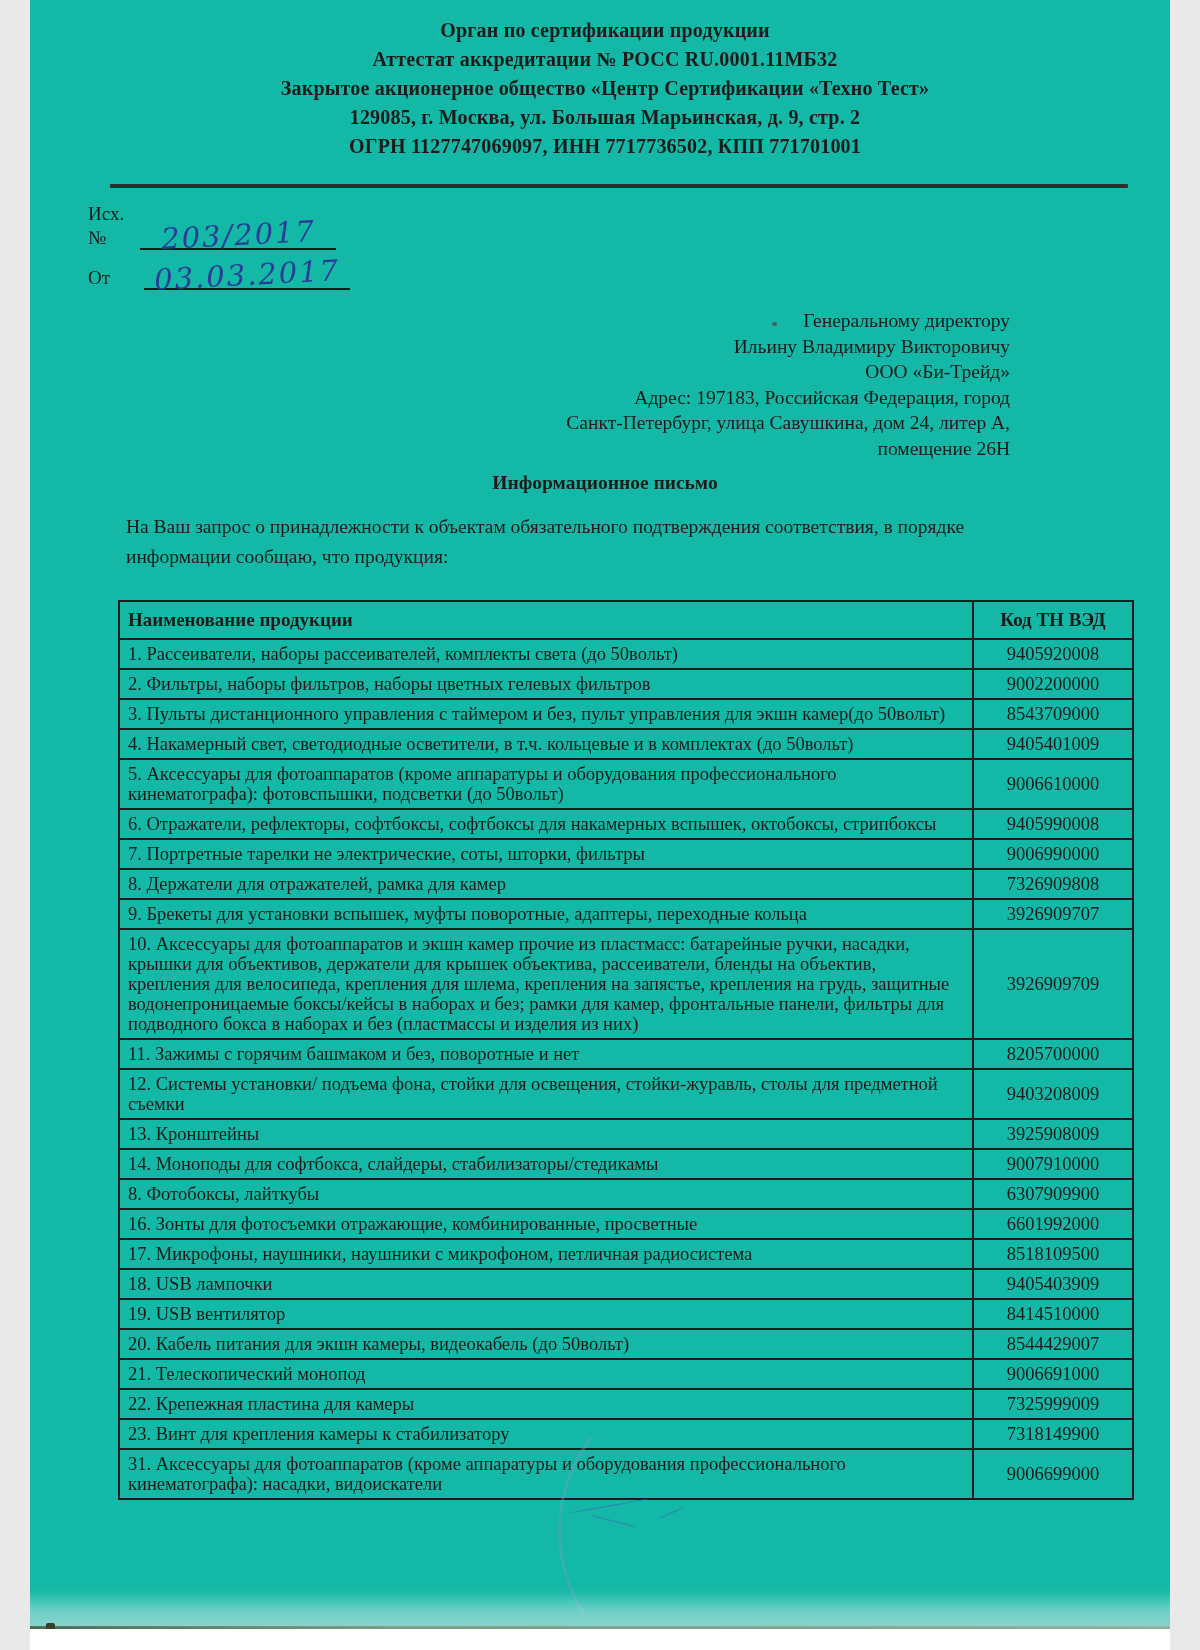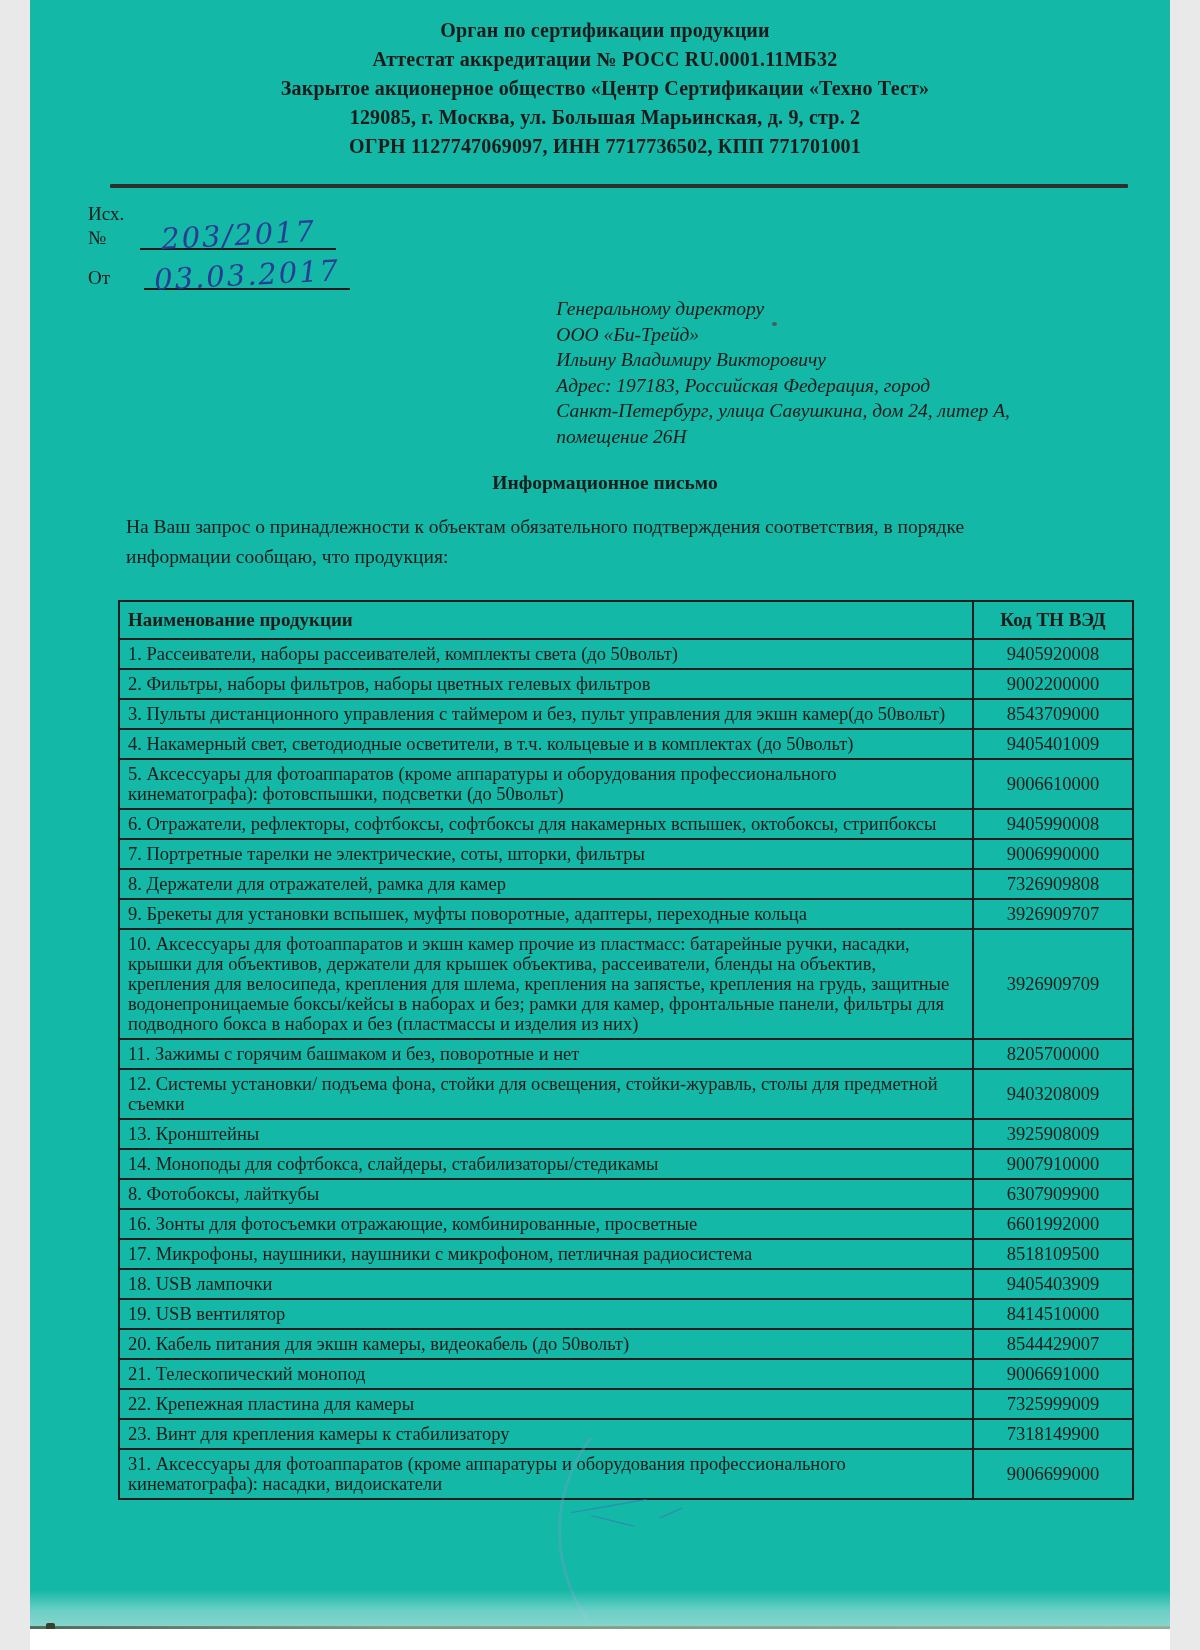--- a/index.html
+++ b/index.html
@@ -28,21 +28,21 @@
     font-style:italic;
     color:#2a3d96;
     font-size:29px;
     line-height:30px;
     letter-spacing:2px;
     display:inline-block;
     transform:rotate(-3deg) translateY(2px);
     white-space:nowrap;
   }
   
-  .recipient{position:absolute;top:296px;right:160px;font-size:19.5px;line-height:25.5px;font-style:italic;}
+  .recipient{position:absolute;top:308px;right:160px;text-align:right;font-size:19.5px;line-height:25.5px;}
   .recipient div{white-space:nowrap;}
   
   .letter-title{position:absolute;top:472px;left:0;width:1150px;text-align:center;font-weight:bold;font-size:19.5px;}
   .intro{position:absolute;top:512px;left:96px;width:902px;font-size:19.5px;line-height:30px;margin:0;}
   
   table.products{
     position:absolute;top:600px;left:88px;width:1016px;
     border-collapse:collapse;
     font-size:18.5px;
   }
@@ -90,22 +90,22 @@
       <span class="ref-line no1"><span class="hand">203/2017</span></span>
     </div>
     <div class="ref-row">
       <span class="ref-label">От</span>
       <span class="ref-line no2"><span class="hand">03.03.2017</span></span>
     </div>
   </div>
 
   <div class="recipient">
     <div>Генеральному директору</div>
+    <div>Ильину Владимиру Викторовичу</div>
     <div>ООО «Би-Трейд»</div>
-    <div>Ильину Владимиру Викторовичу</div>
     <div>Адрес: 197183, Российская Федерация, город</div>
     <div>Санкт-Петербург, улица Савушкина, дом 24, литер А,</div>
     <div>помещение 26Н</div>
   </div>
 
   <div class="speck" style="left:742px;top:322px;"></div>
 
   <div class="letter-title">Информационное письмо</div>
 
   <p class="intro">На Ваш запрос о принадлежности к объектам обязательного подтверждения соответствия, в порядке информации сообщаю, что продукция:</p>

